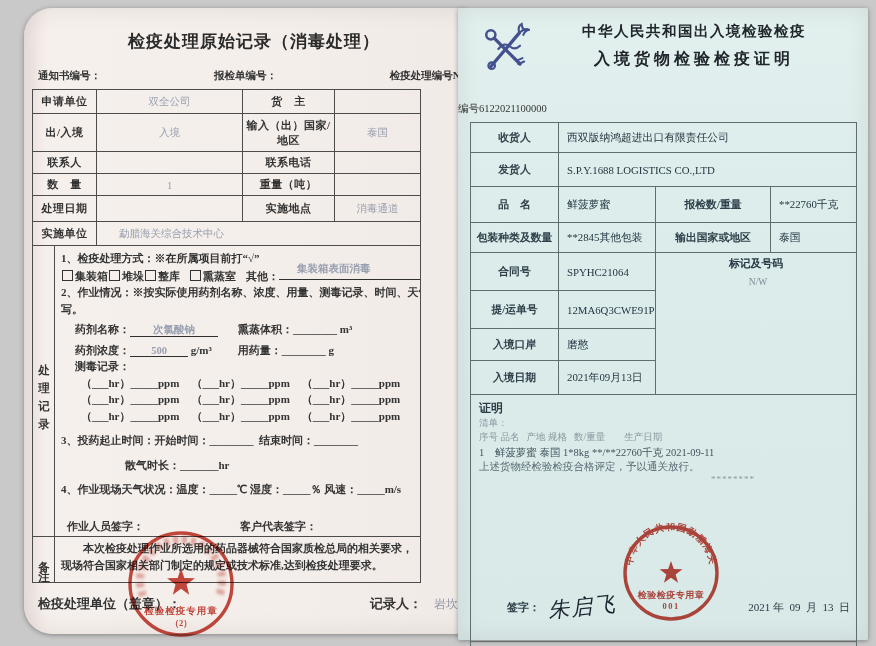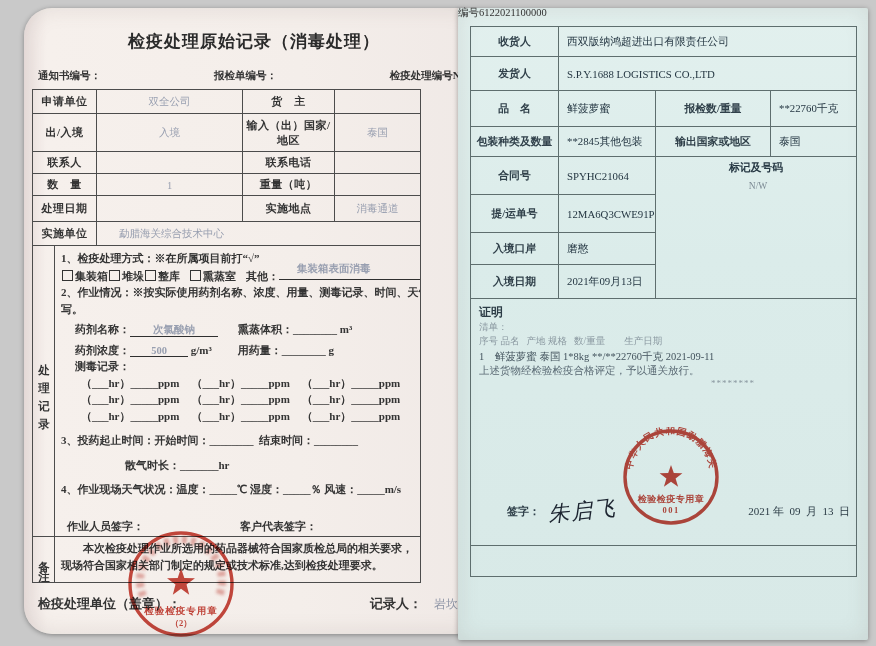--- a/index.html
+++ b/index.html
@@ -199,20 +199,38 @@
         <circle cx="55" cy="54" r="51" fill="none" stroke="#c43a2f" stroke-width="3.4"></circle>
         <path d="M 17,66 A 41,41 0 1 1 93,66" fill="none" stroke="#c43a2f" stroke-width="8" stroke-dasharray="5 4" opacity="0.45" style="filter:blur(1.4px)"></path>
         <polygon fill="#c43a2f" points="55,38 58.3,48.1 69,48.3 60.5,54.5 63.2,64.7 55,58.8 46.8,64.7 49.5,54.5 41,48.3 51.7,48.1"></polygon>
         <text x="55" y="84" text-anchor="middle" font-size="9.5" font-weight="bold" fill="#c43a2f" letter-spacing="1">检验检疫专用章</text>
         <text x="55" y="96" text-anchor="middle" font-size="8.5" font-weight="bold" fill="#c43a2f">（2）</text>
       </svg>
     </div>
   </div>
 
   <div class="doc right-doc">
+    <div class="rd-header">
+      <svg class="rd-emblem" width="50" height="54" viewBox="0 0 60 60">
+        <g stroke="#44518e" fill="none" stroke-linecap="round">
+          <circle cx="13" cy="13" r="5.5" stroke-width="3"></circle>
+          <path d="M17,17 L48,48" stroke-width="4"></path>
+          <path d="M44,44 l7,-3 M46,48 l7,-3" stroke-width="2.5"></path>
+          <path d="M47,11 L13,51" stroke-width="4"></path>
+          <path d="M47,11 q7,-7 12,-4 q-5,1 -7,6" stroke-width="2.5"></path>
+          <path d="M47,11 q-2,-9 3,-11 q0,5 4,8" stroke-width="2.5"></path>
+          <path d="M22,30 q7,-9 14,-3 q6,5 12,-1" stroke-width="2.5"></path>
+          <circle cx="14" cy="50" r="4" stroke-width="2.5"></circle>
+        </g>
+      </svg>
+      <div class="rd-titles">
+        <div class="rd-t1">中华人民共和国出入境检验检疫</div>
+        <div class="rd-t2">入境货物检验检疫证明</div>
+      </div>
+    </div>
     <div class="rd-serial">编号6122021100000</div>
 
     <table class="rd-table">
       <colgroup>
           <col style="width:88px">
           <col style="width:97px">
           <col style="width:115px">
           <col style="width:86px">
         </colgroup>
       <tbody>

